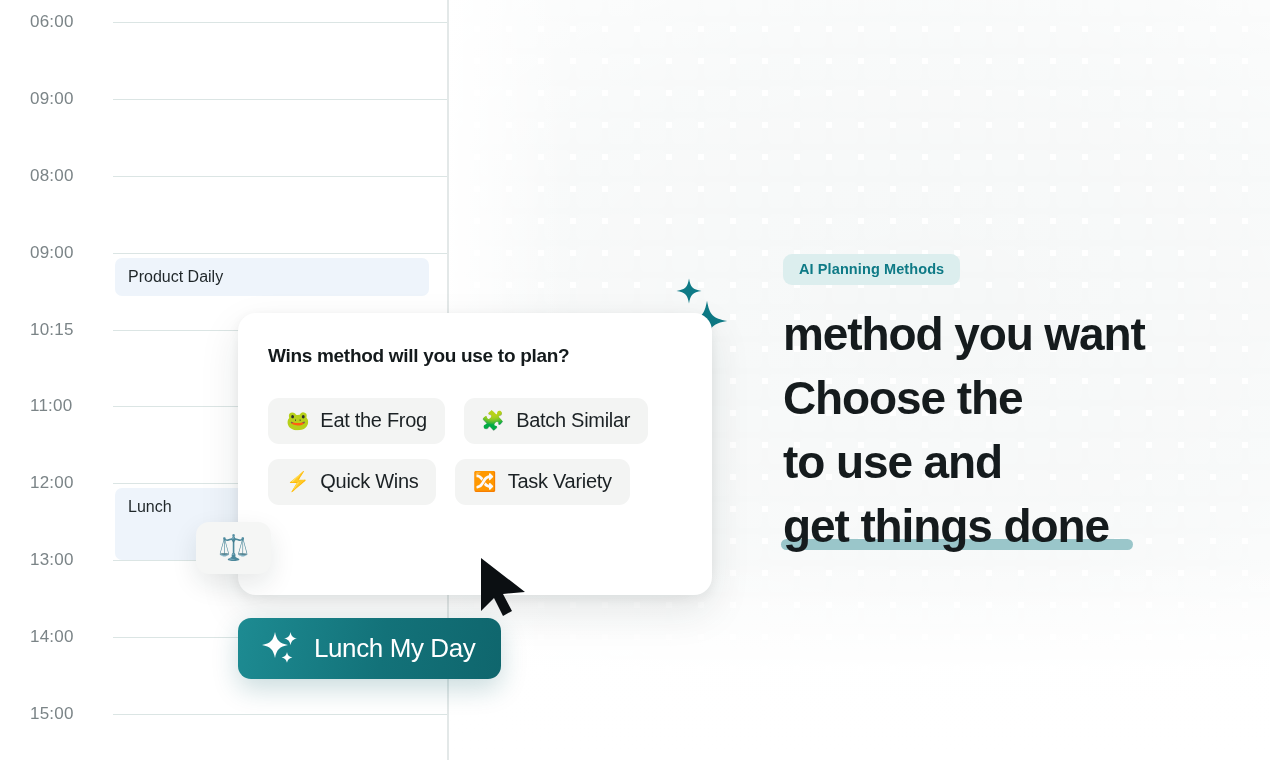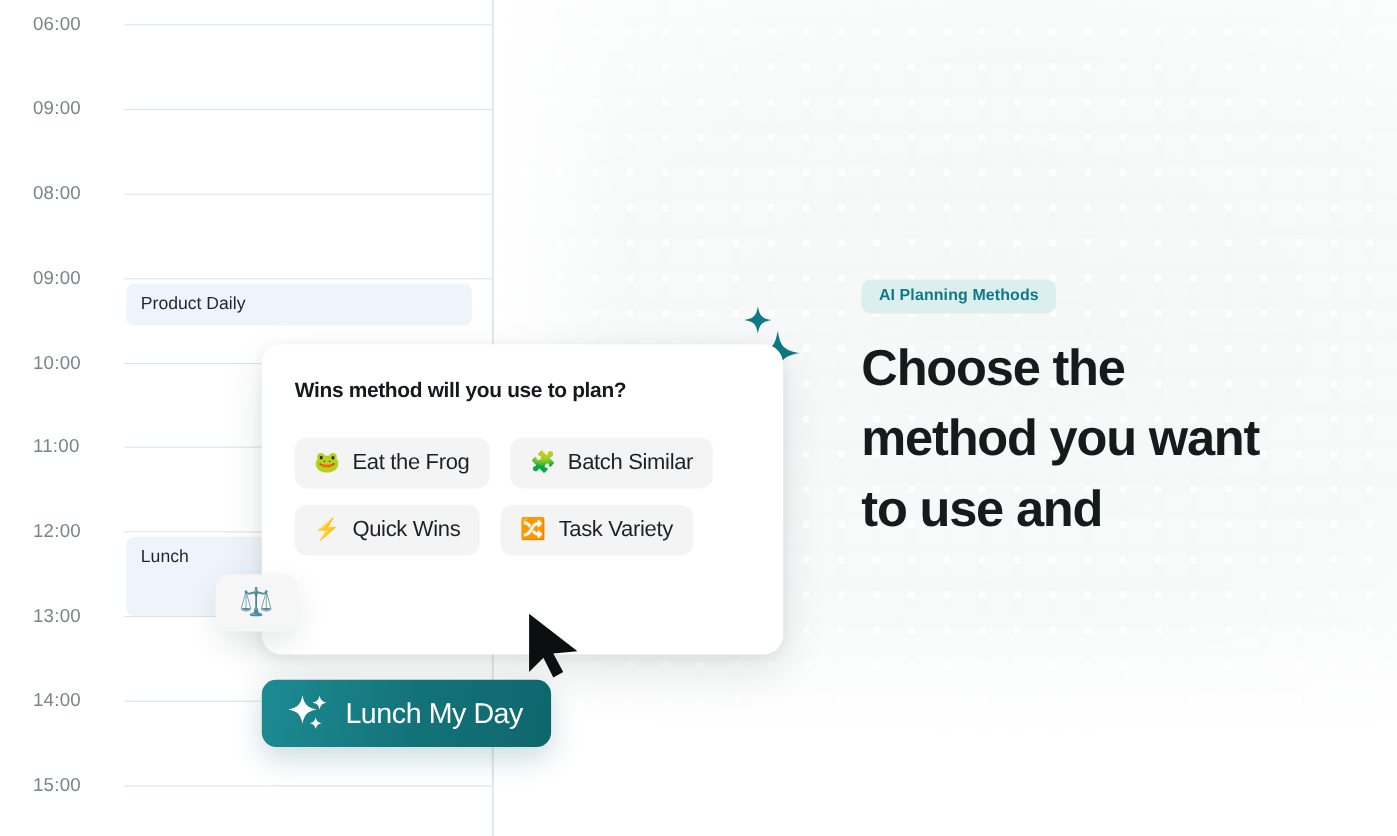--- a/index.html
+++ b/index.html
@@ -963,21 +963,21 @@
       </div>
       <div class="hour-row" style="top:176px">
         <div class="hour-label">08:00</div>
         <div class="hour-line"></div>
       </div>
       <div class="hour-row" style="top:253px">
         <div class="hour-label">09:00</div>
         <div class="hour-line"></div>
       </div>
       <div class="hour-row" style="top:330px">
-        <div class="hour-label">10:00</div>
+        <div class="hour-label">10:15</div>
         <div class="hour-line"></div>
       </div>
       <div class="hour-row" style="top:406px">
         <div class="hour-label">11:00</div>
         <div class="hour-line"></div>
       </div>
       <div class="hour-row" style="top:483px">
         <div class="hour-label">12:00</div>
         <div class="hour-line"></div>
       </div>
@@ -993,23 +993,24 @@
         <div class="hour-label">15:00</div>
         <div class="hour-line"></div>
       </div>
       <div class="cal-event" style="top:258px;height:38px">Product Daily</div>
       <div class="cal-event" style="top:488px;height:72px">Lunch</div>
     </div>
   <div class="cal-divider"></div>
 
   <div class="badge">AI Planning Methods</div>
   <div class="headline" id="headline">
+      <span class="hl-line"><span class="hl-text">method you want</span></span>
       <span class="hl-line"><span class="hl-text">Choose the</span></span>
-      <span class="hl-line"><span class="hl-text">method you want</span></span>
       <span class="hl-line"><span class="hl-text">to use and</span></span>
+      <span class="hl-line hl-underline"><span class="hl-text">get things done</span></span>
     </div>
 
   <div class="sparkle" id="sparkles">
       <svg style="position:absolute;left:676px;top:278px" width="26" height="26" viewBox="0 0 100 100">
         <path d="M50 2 C56 36 64 44 98 50 C64 56 56 64 50 98 C44 64 36 56 2 50 C36 44 44 36 50 2 Z" fill="#0e7a86"></path>
       </svg>
       <svg style="position:absolute;left:686px;top:300px" width="42" height="42" viewBox="0 0 100 100">
         <path d="M50 2 C56 36 64 44 98 50 C64 56 56 64 50 98 C44 64 36 56 2 50 C36 44 44 36 50 2 Z" fill="#0e7a86"></path>
       </svg>
       <svg style="position:absolute;left:674px;top:346px" width="24" height="24" viewBox="0 0 100 100">

